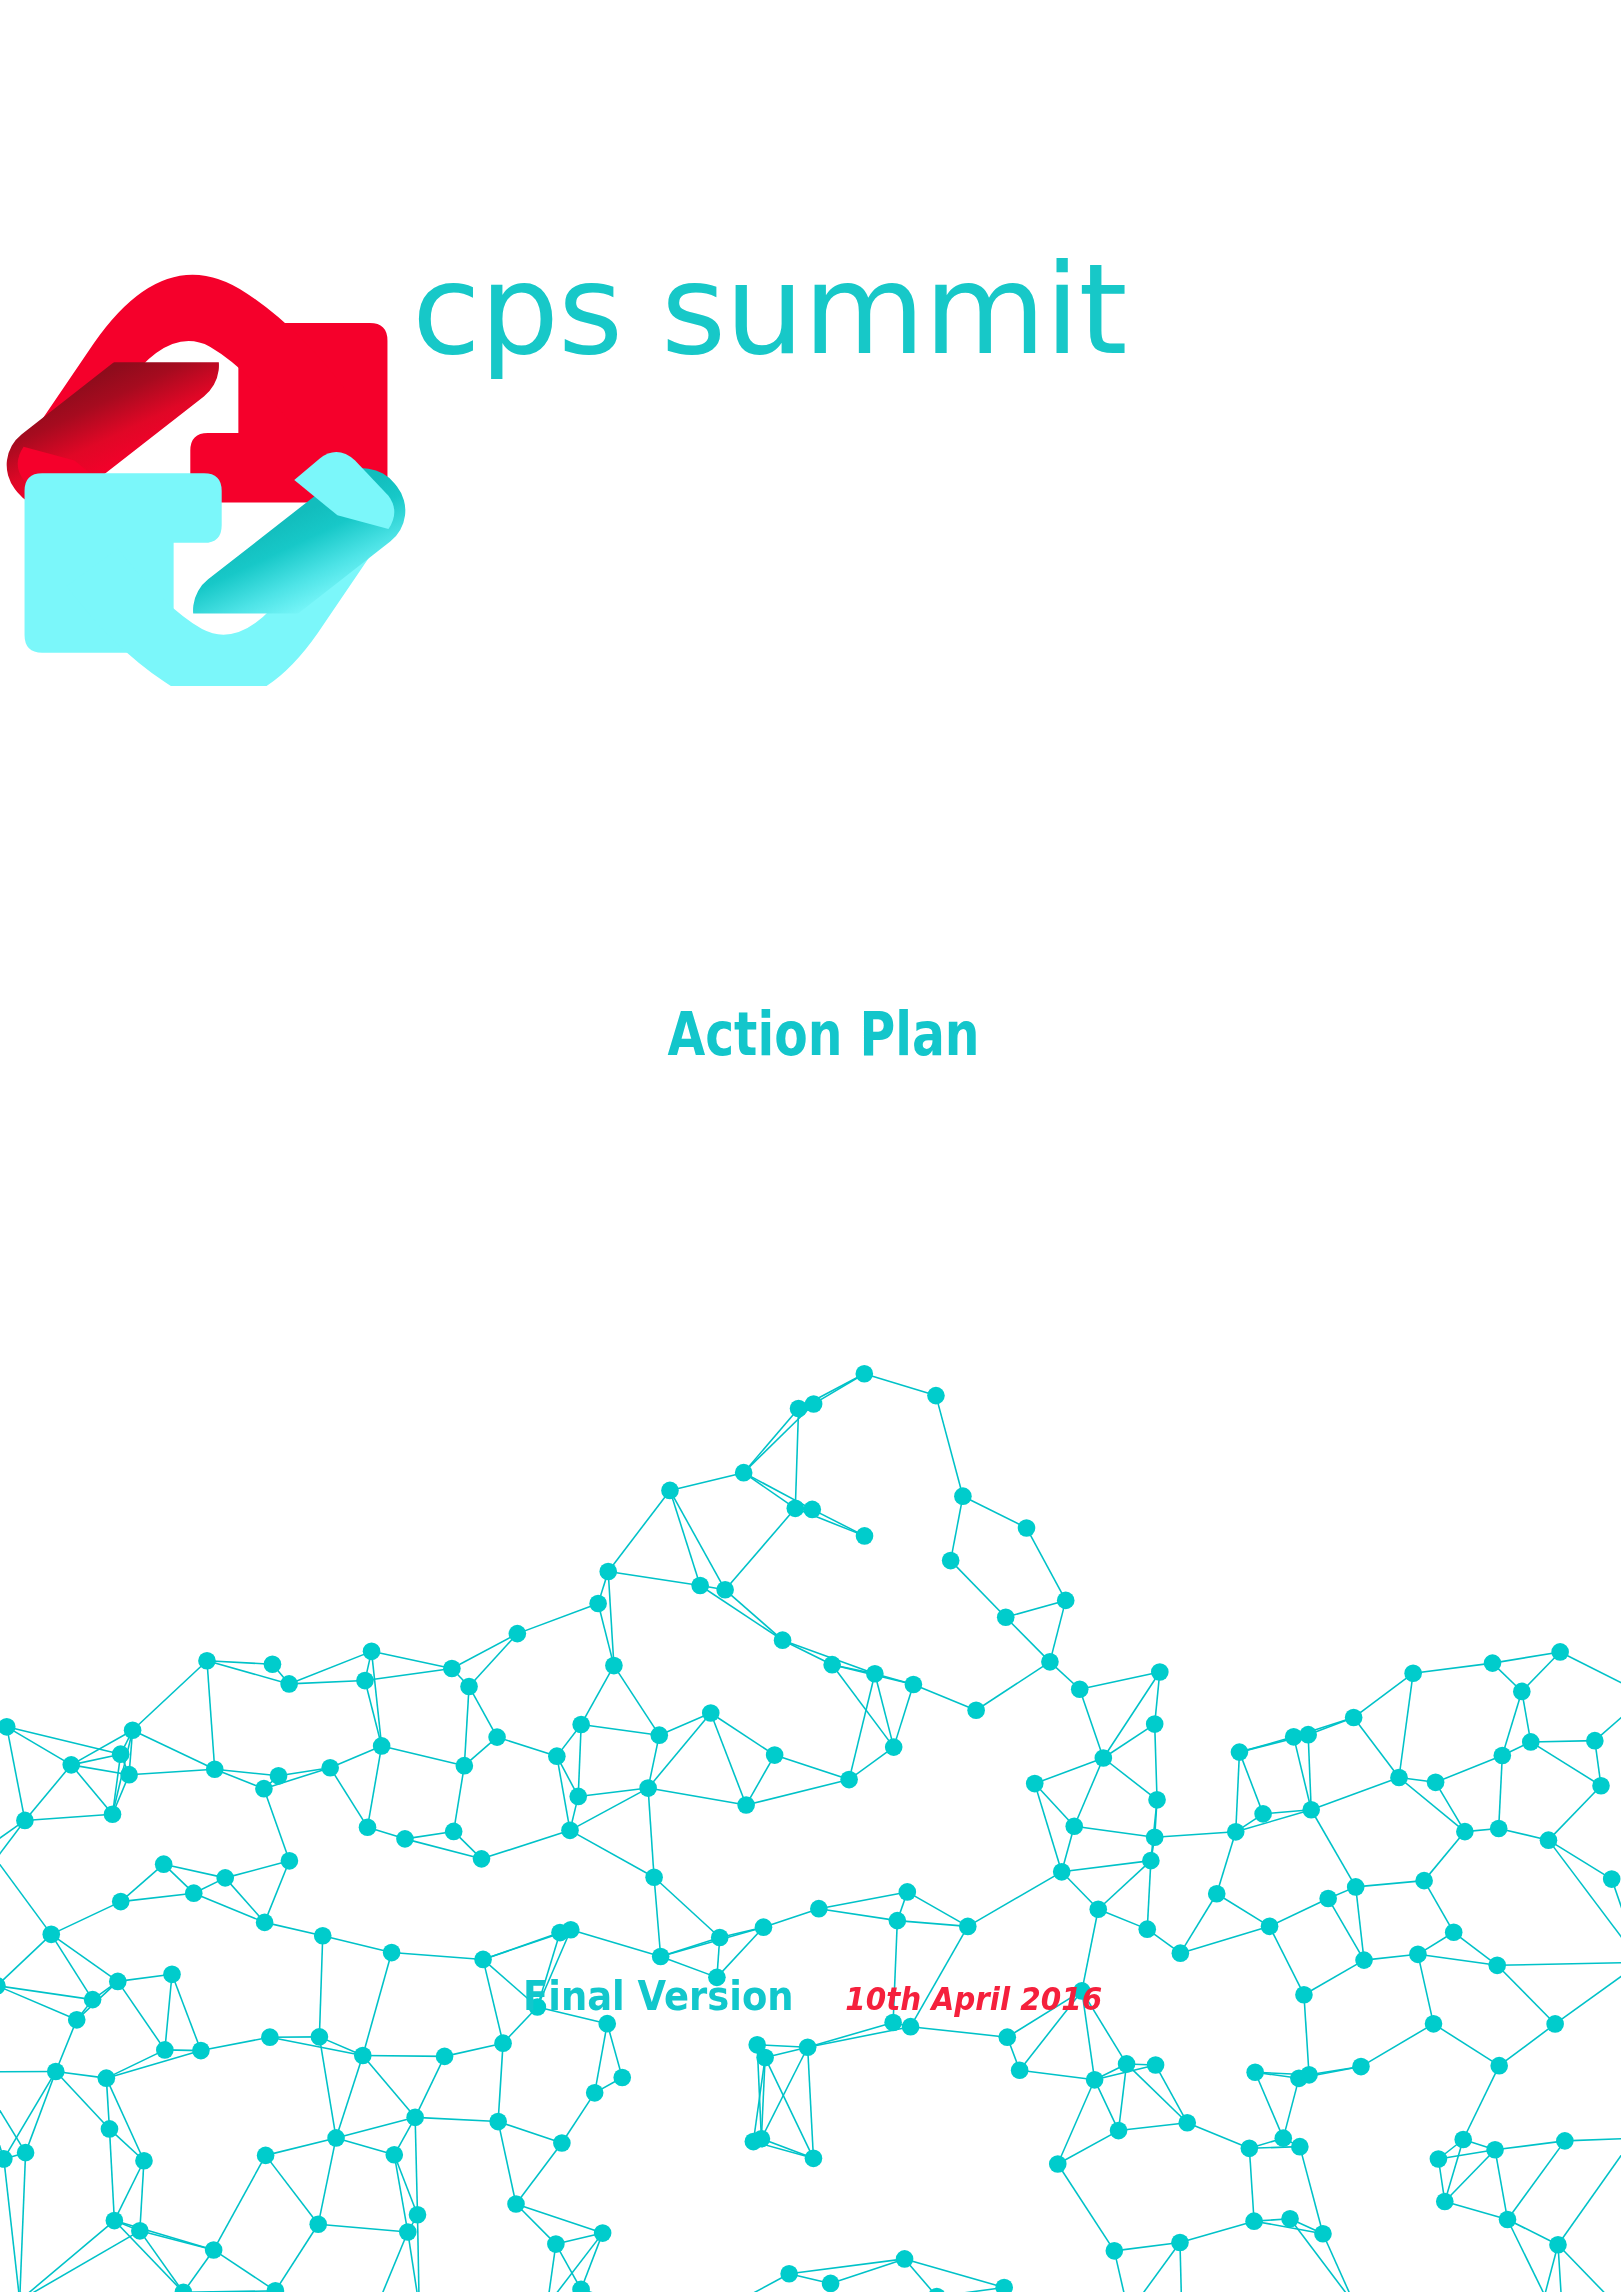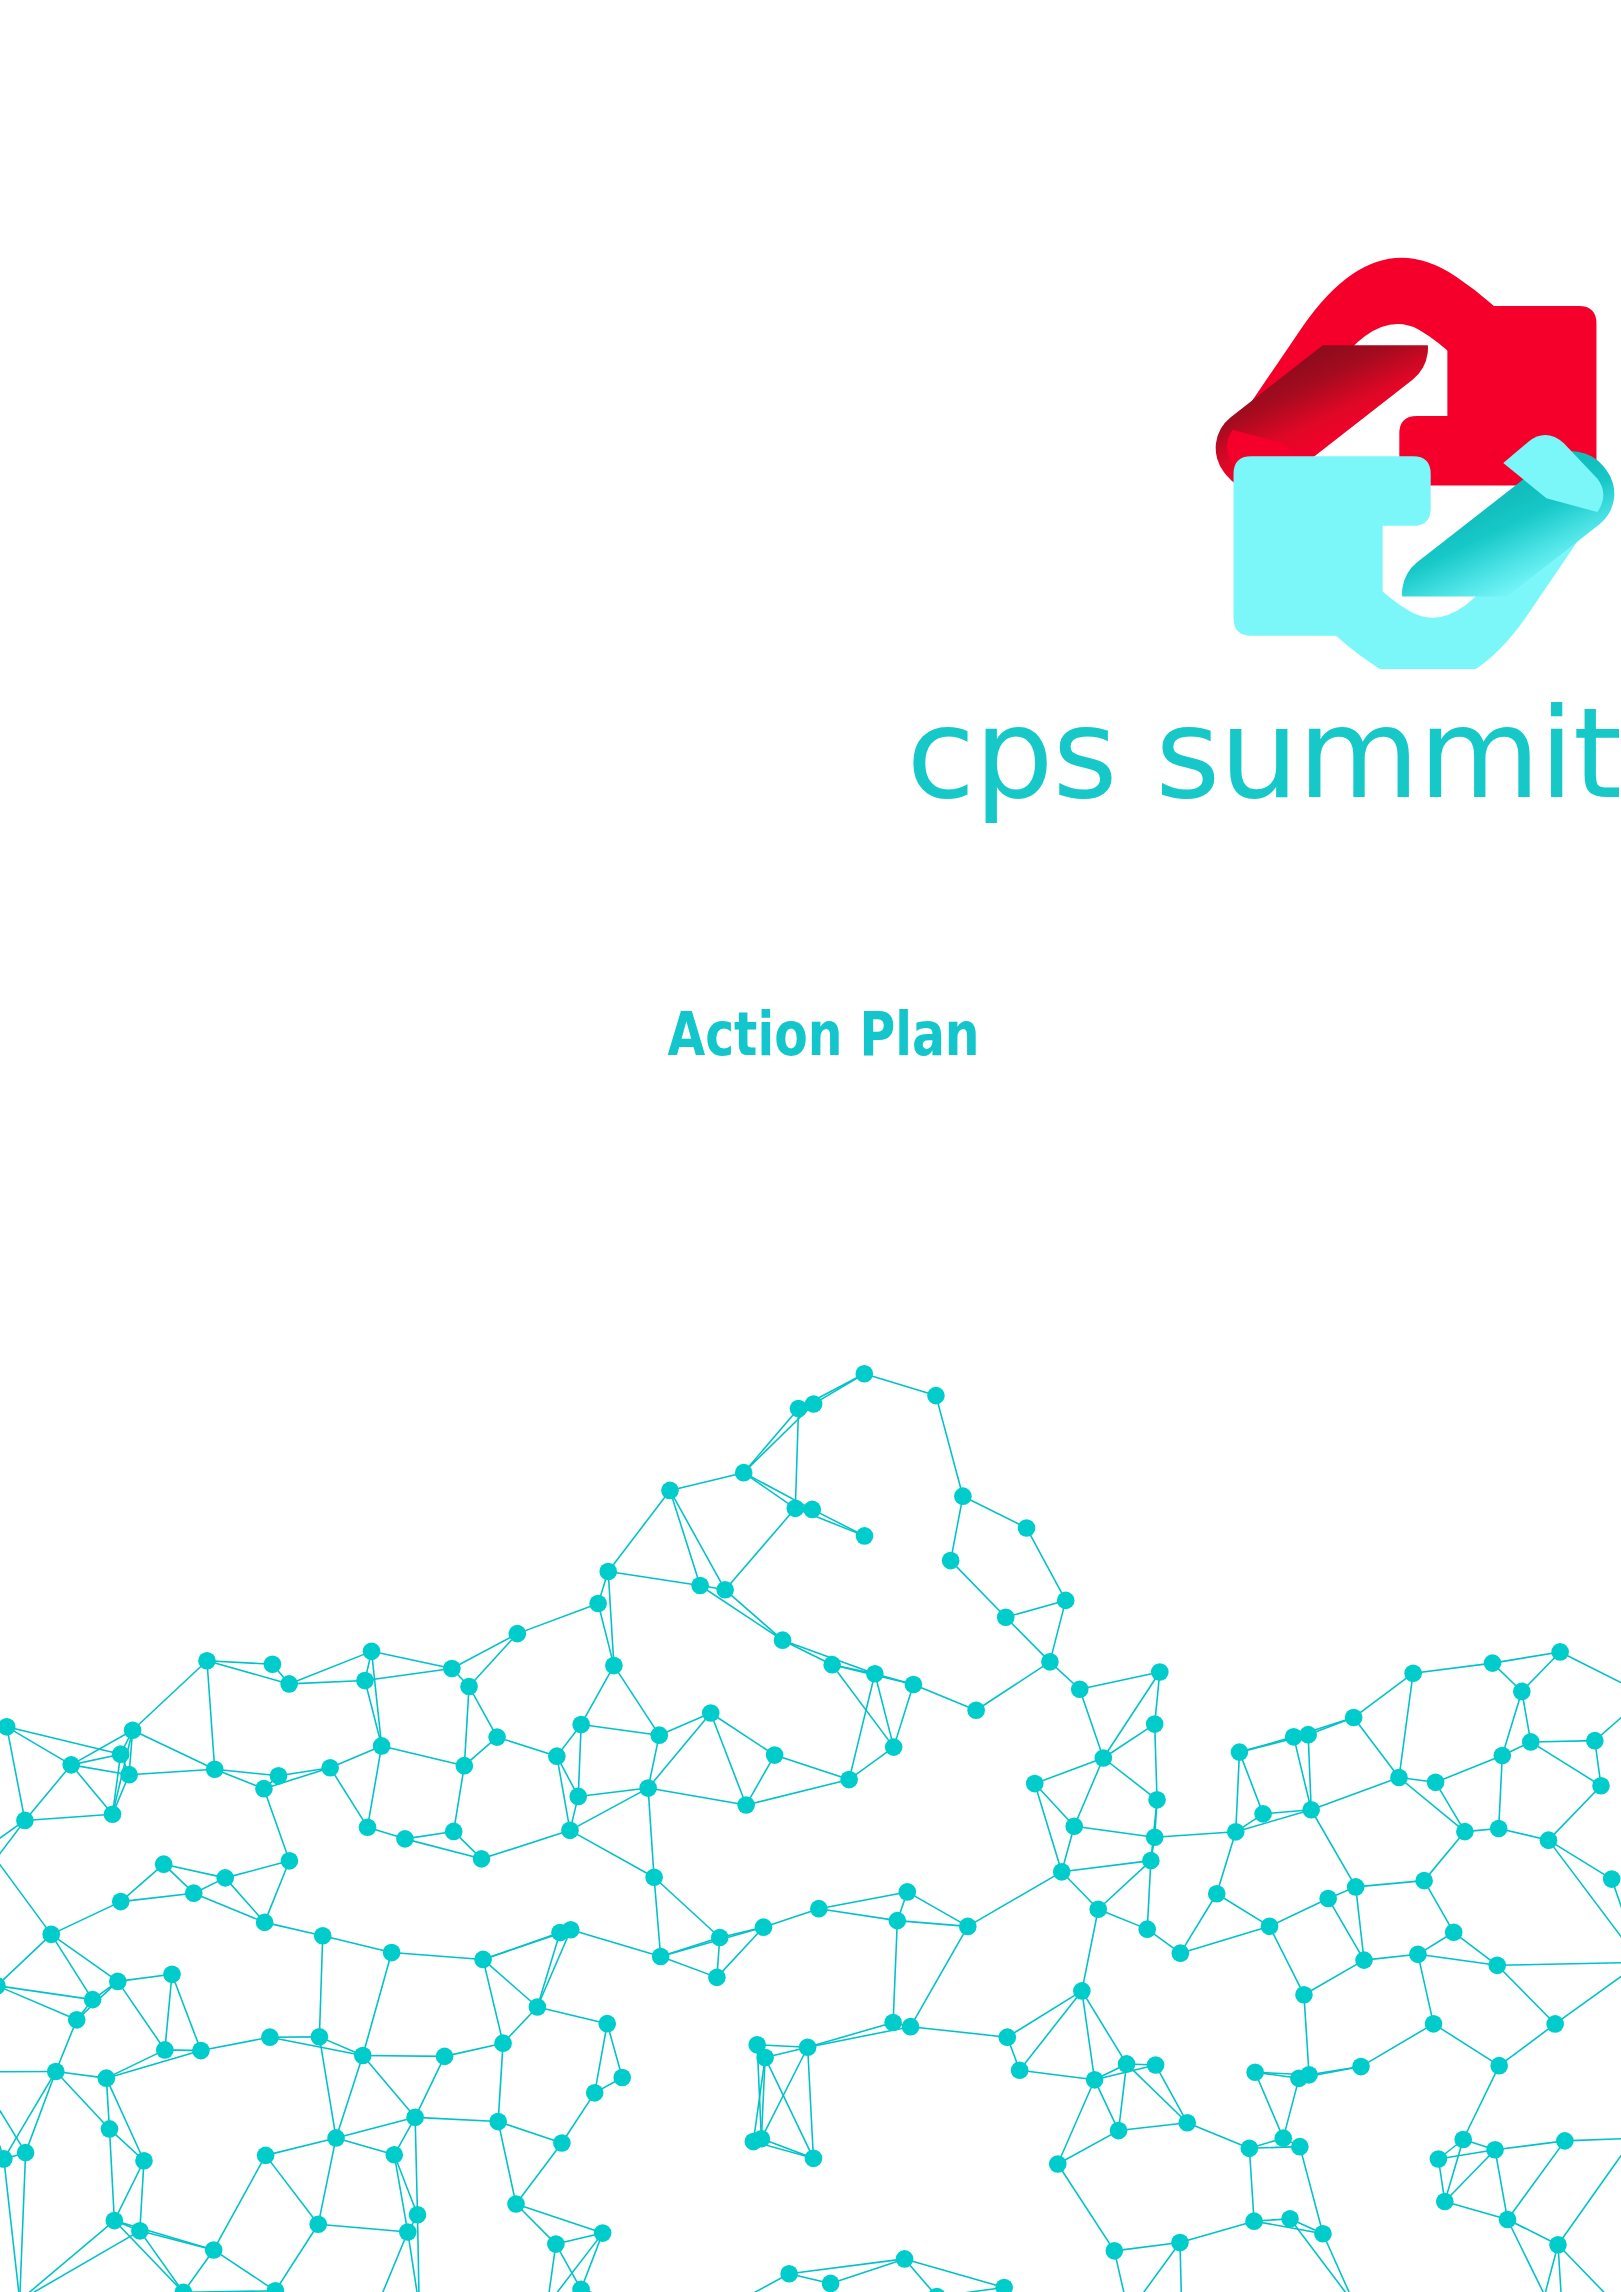--- a/index.html
+++ b/index.html
@@ -19,26 +19,26 @@
   
   .cover {
     position: absolute;
     inset: 0;
     background: #ffffff;
   }
 
   
   .logo-block {
     position: absolute;
-    top: 208px;
+    top: 225px;
     left: 0;
     width: 100%;
     display: flex;
-    flex-direction: column;
-    align-items: flex-end;
+    flex-direction: row;
+    align-items: flex-start;
   }
   .logo-mark {
     width: 412px;
     height: 461px;
     display: block;
   }
   .logo-wordmark {
     margin-top: 21.6px;
     font-family: "DejaVu Sans", sans-serif;
     font-size: 125px;
@@ -890,15 +890,18 @@
         <circle cx="1679.9" cy="350.5" r="9"></circle>
         <circle cx="1633.6" cy="442.5" r="9"></circle>
         <circle cx="1644.5" cy="537.7" r="9"></circle>
         <circle cx="1673.9" cy="622.7" r="9"></circle>
         <circle cx="1666.6" cy="802.1" r="9"></circle>
         <circle cx="1684.9" cy="880.9" r="9"></circle>
         <circle cx="1650.5" cy="973.6" r="9"></circle>
       </g>
   </svg>
 
+  <div class="version-block">
+    <span class="version-label">Final Version</span><span class="version-date">10th April 2016</span>
+  </div>
 
 </div>
 
 
 </body></html>

